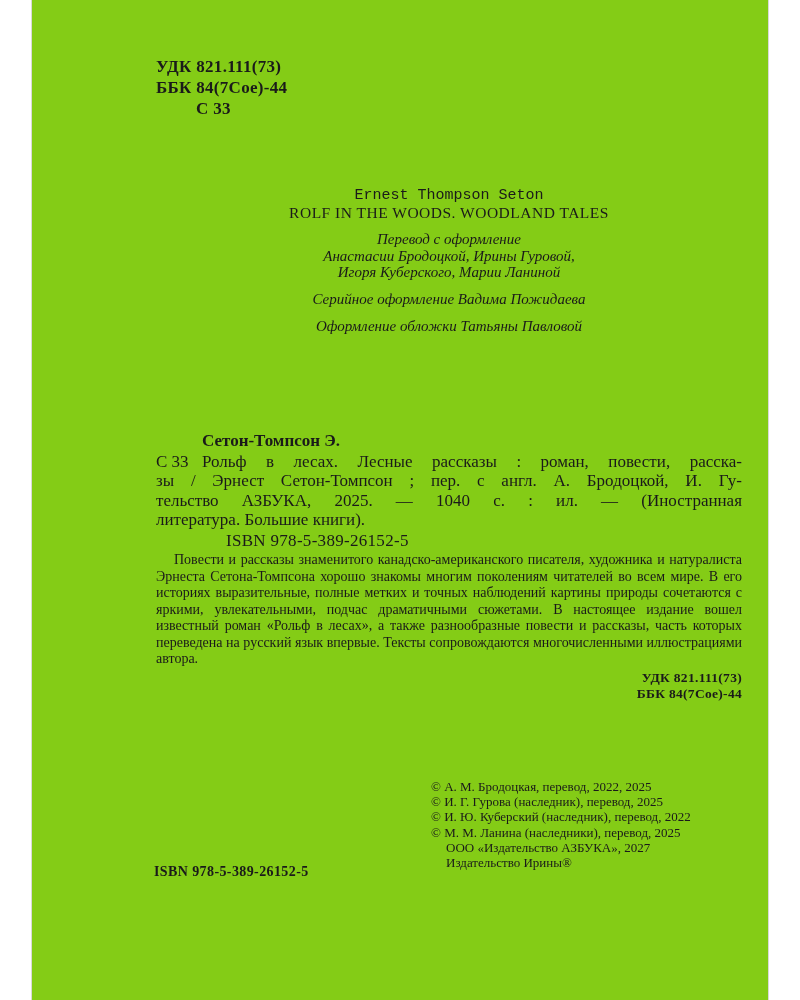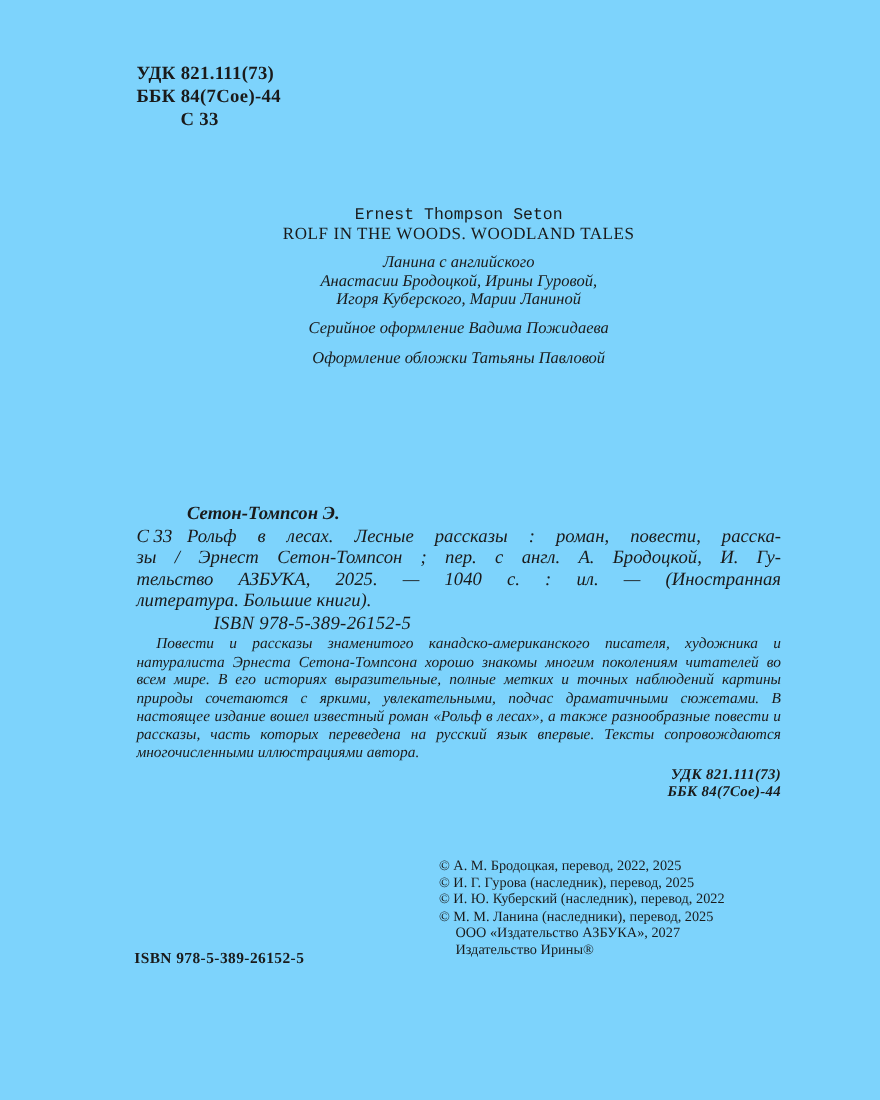--- a/index.html
+++ b/index.html
@@ -1,22 +1,22 @@
 <!DOCTYPE html>
 <html><head>
 <meta charset="utf-8">
 <style>
   * { margin: 0; padding: 0; box-sizing: border-box; }
   html, body { background: #ffffff; }
   .page {
     position: relative;
-    width: 800px;
+    width: 736px;
     height: 1000px;
     margin: 0 auto;
-    background: #7dd3fc;
+    background: #84cc16;
     outline: 1px solid #d9d9d9;
     font-family: "Liberation Serif", serif;
     color: #1a1a1a;
     overflow: hidden;
   }
 
   
   .top-codes {
     position: absolute;
     left: 124px; top: 56px;
@@ -37,25 +37,24 @@
   .center-block .author-en { font-size: 15px; line-height: 17px; font-family: Liberation Mono, monospace; }
   .center-block .title-en  { font-size: 15.5px; line-height: 17px; letter-spacing: 0.5px; }
   .center-block .credits { margin-top: 10px; }
   .center-block .it { font-style: italic; font-size: 15px; line-height: 16.5px; }
   .center-block .series { margin-top: 10px; }
   .center-block .cover  { margin-top: 11px; }
 
   
   .bib-block {
     position: absolute;
-    left: 124px; top: 457px;
+    left: 124px; top: 431px;
     width: 586px;
     font-size: 17px;
     line-height: 19.5px;
-    font-style: italic;
   }
   .bib-author { font-weight: bold; margin-left: 46px; }
   .bib-entry { position: relative; margin-top: 1px; }
   .bib-code { position: absolute; left: 0; top: 0; }
   .bl { width: 100%; }
   .bl.first { padding-left: 46px; }
   .jl { text-align: justify; text-align-last: justify; }
   .isbn-mid { margin-left: 70px; margin-top: 1px; letter-spacing: 0.3px; }
 
   .annotation {
@@ -102,21 +101,21 @@
   <div class="top-codes">
     <div>УДК 821.111(73)</div>
     <div>ББК 84(7Сое)-44</div>
     <div class="code-indent">С 33</div>
   </div>
 
   <div class="center-block">
     <div class="author-en">Ernest Thompson Seton</div>
     <div class="title-en">ROLF IN THE WOODS. WOODLAND TALES</div>
     <div class="credits">
-      <div class="it">Ланина с английского</div>
+      <div class="it">Перевод с оформление</div>
       <div class="it">Анастасии Бродоцкой, Ирины Гуровой,</div>
       <div class="it">Игоря Куберского, Марии Ланиной</div>
     </div>
     <div class="it series">Серийное оформление Вадима Пожидаева</div>
     <div class="it cover">Оформление обложки Татьяны Павловой</div>
   </div>
 
   <div class="bib-block">
     <div class="bib-author">Сетон-Томпсон Э.</div>
     <div class="bib-entry">

